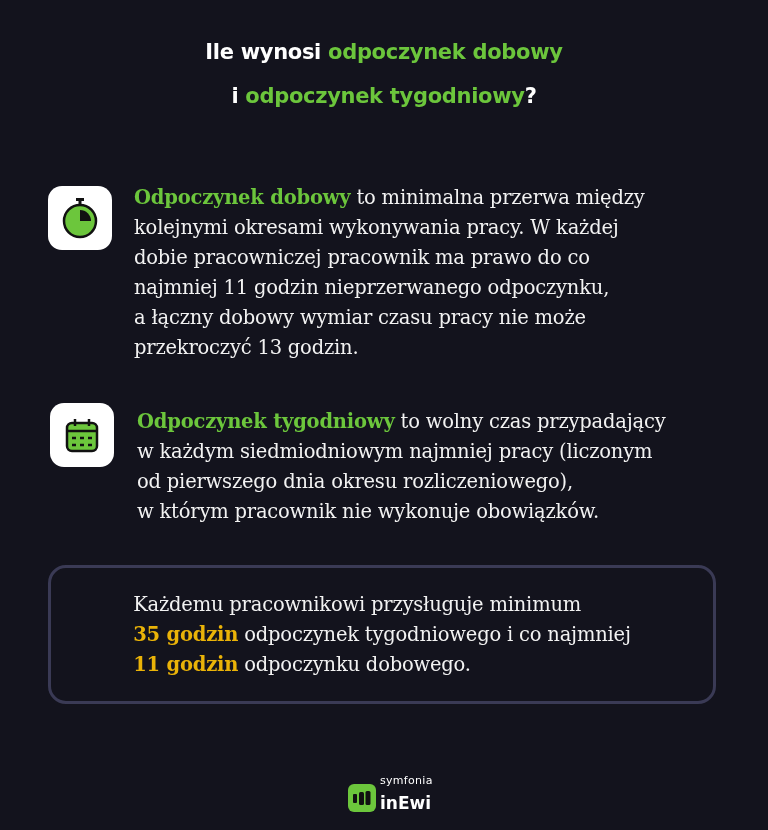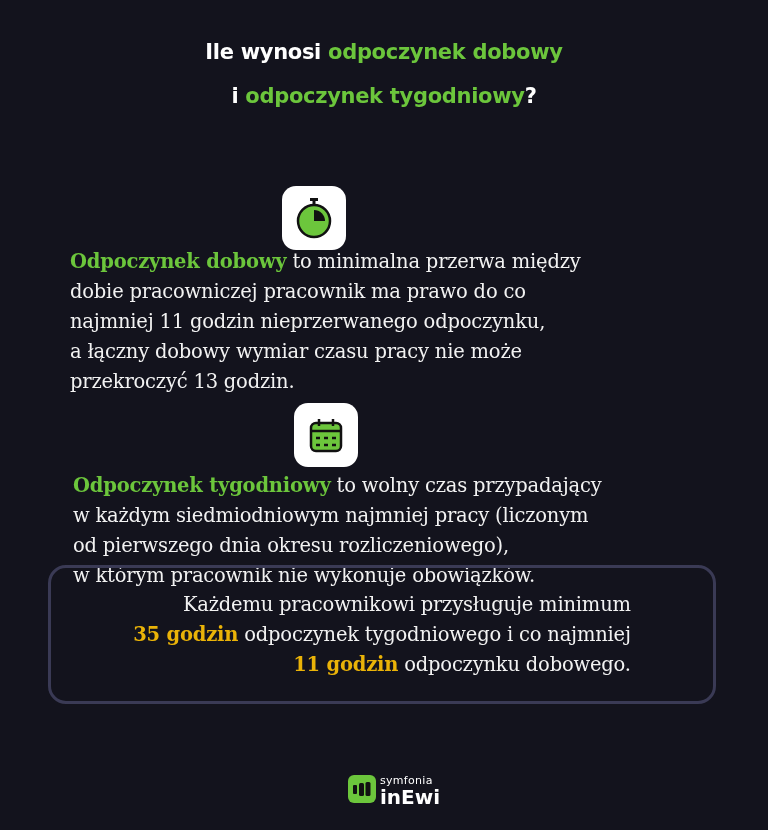--- a/index.html
+++ b/index.html
@@ -16,21 +16,21 @@
     font-family: "DejaVu Sans", sans-serif;
     font-weight: bold;
     font-size: 21px;
     line-height: 44px;
     color: #ffffff;
     letter-spacing: -0.3px;
   }
   .green { color: #6cc63c; }
   .section {
     position: absolute;
-    display: flex; align-items: center; flex-direction: column;
+    display: flex; align-items: flex-start;
   }
   .icon-box {
     width: 64px; height: 64px;
     background: #ffffff;
     border-radius: 14px;
     display: flex; align-items: center; justify-content: center;
     flex-shrink: 0;
   }
   .text {
     font-family: "DejaVu Serif", serif;
@@ -41,39 +41,39 @@
   }
   .text b { color: #6cc63c; }
   .box {
     position: absolute;
     left: 48px; top: 565px;
     width: 668px; height: 139px;
     border: 3px solid #3a3a55;
     border-radius: 18px;
     box-sizing: border-box;
     display: flex; align-items: center; justify-content: center;
-    text-align: right;
+    text-align: left;
     font-family: "DejaVu Serif", serif;
     font-size: 19.5px;
     line-height: 30px;
     color: #f2f2f2;
     letter-spacing: -0.2px;
   }
   .box b { color: #eab308; }
   .logo {
     position: absolute; left: 336px; top: 775px;
-    display: flex; align-items: flex-start; padding-left: 12px;
+    display: flex; align-items: flex-end; padding-left: 12px;
   }
   .logo-mark {
     width: 28px; height: 28px; background: #6cc63c; border-radius: 6px;
     display: flex; align-items: center; justify-content: center;
   }
   .logo-text { margin-left: 4px; font-family: "DejaVu Sans", sans-serif; color: #fff; line-height: 1; }
   .logo-top { font-size: 11px; letter-spacing: 0.3px; }
-  .logo-bottom { font-size: 20px; font-weight: bold; margin-top: 1px; }
+  .logo-bottom { font-size: 17px; font-weight: bold; margin-top: 9px; }
 </style>
 </head>
 <body>
 
 <div class="title">
   <div>
     <span>Ile wynosi </span><span class="green">odpoczynek dobowy</span>
   </div>
   <div>
     <span>i </span><span class="green">odpoczynek tygodniowy</span><span>?</span>
@@ -84,20 +84,21 @@
   <div class="icon-box">
     <svg width="40" height="44" viewBox="0 0 40 44">
       <rect x="16" y="2" width="8" height="3" fill="#111"></rect>
       <rect x="18.5" y="4" width="3" height="5" fill="#111"></rect>
       <circle cx="20" cy="25" r="16" fill="#6cc63c" stroke="#111" stroke-width="2.5"></circle>
       <path d="M20 25 L20 14 A11 11 0 0 1 31 25 Z" fill="#111"></path>
     </svg>
   </div>
   <div class="text" style="margin-left:22px; margin-top:-3px;">
     <div><b>Odpoczynek dobowy</b><span> to minimalna przerwa między</span></div>
+    <div>kolejnymi okresami wykonywania pracy. W każdej</div>
     <div>dobie pracowniczej pracownik ma prawo do co</div>
     <div>najmniej 11 godzin nieprzerwanego odpoczynku,</div>
     <div>a łączny dobowy wymiar czasu pracy nie może</div>
     <div>przekroczyć 13 godzin.</div>
   </div>
 </div>
 
 <div class="section" style="left:50px; top:403px;">
   <div class="icon-box">
     <svg width="40" height="40" viewBox="0 0 40 40">

